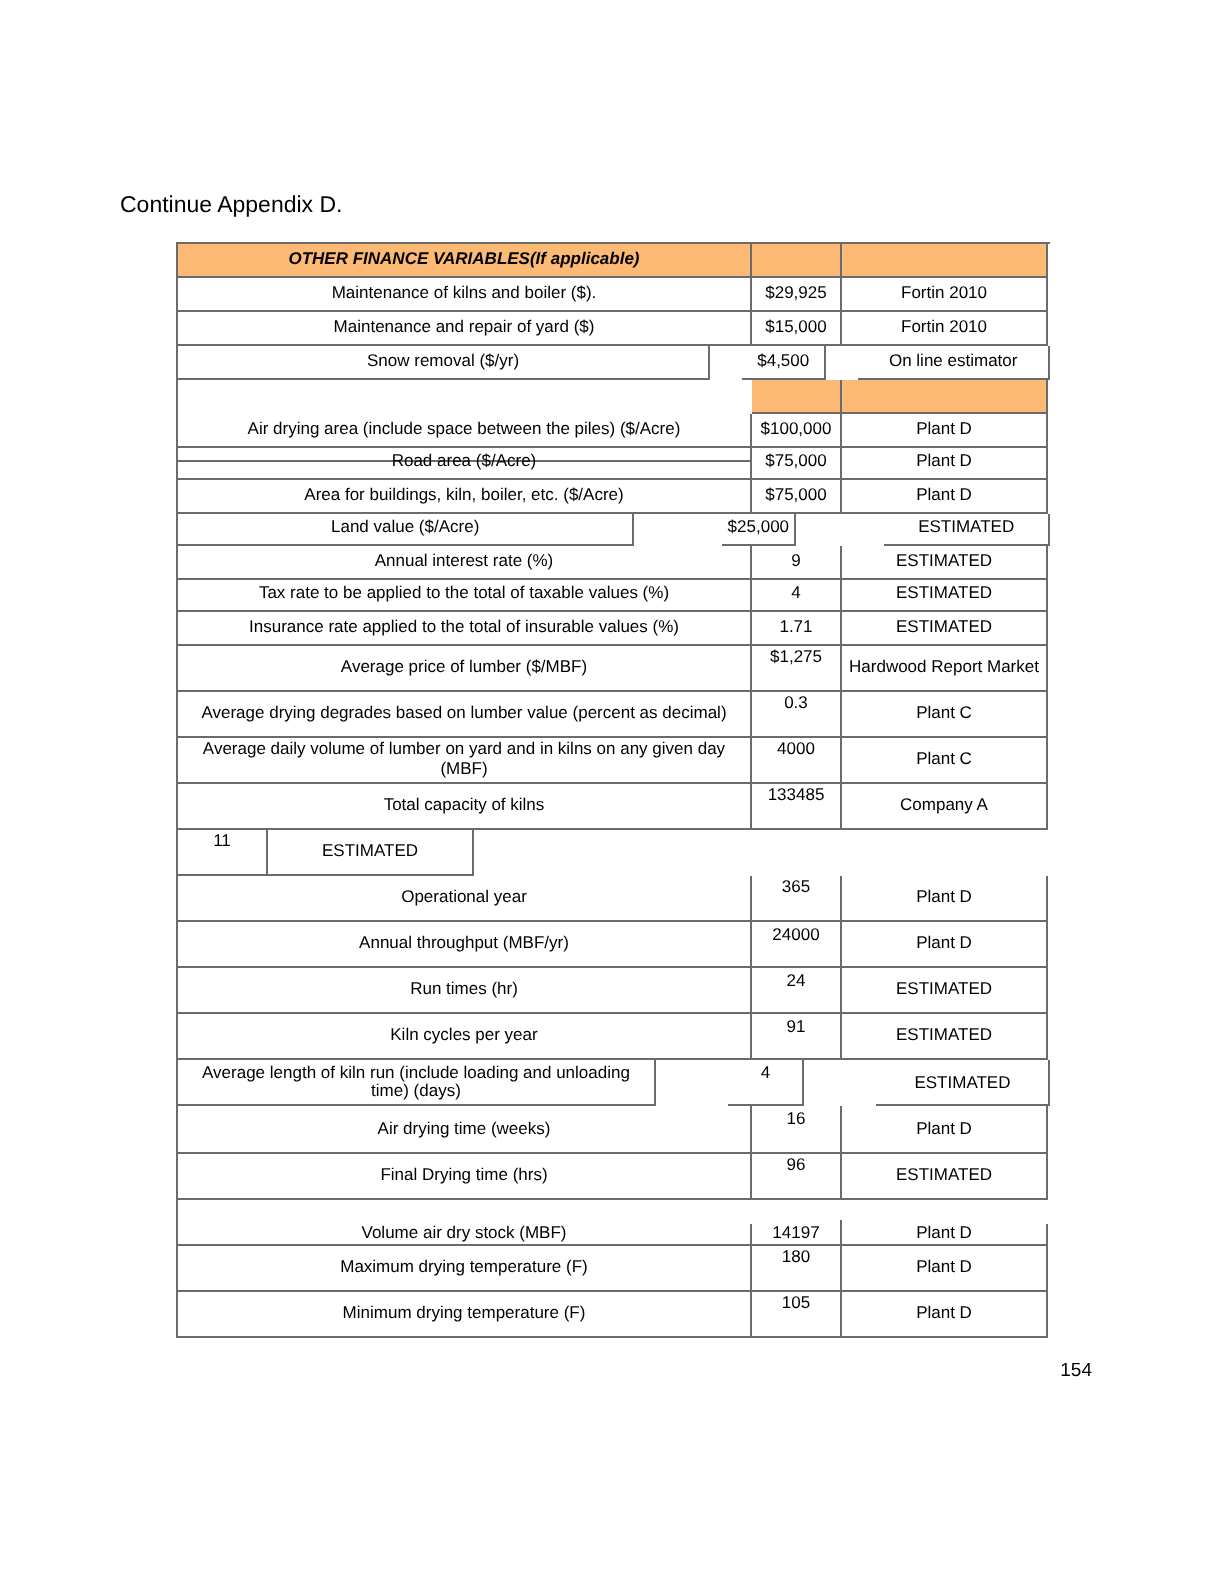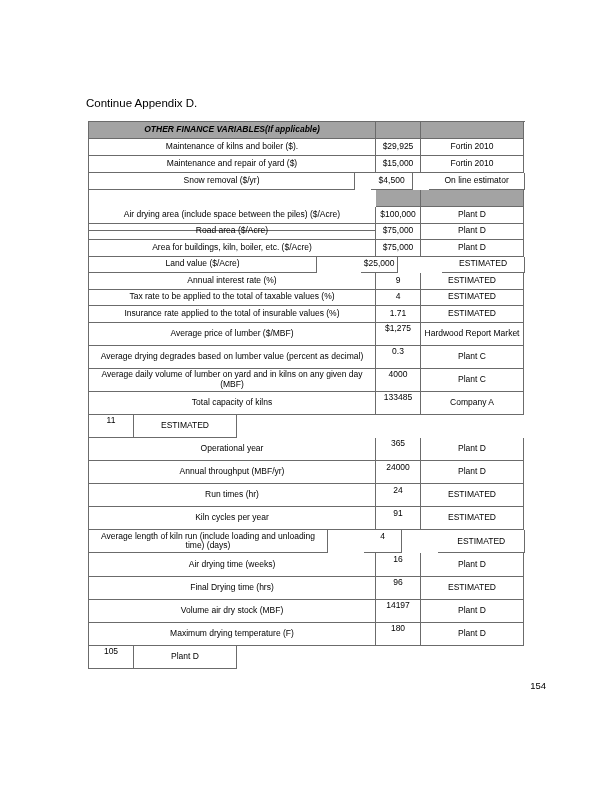--- a/index.html
+++ b/index.html
@@ -10,21 +10,21 @@
   body {
     position: relative;
     width: 612px;
     height: 792px;
     font-family: "Liberation Sans", sans-serif;
     color: #000000;
     overflow: hidden;
   }
   .page-title {
     position: absolute;
-    left: 86px;
+    left: 60px;
     top: 96px;
     font-size: 11.5px;
     line-height: 14px;
     text-align: center;
   }
   .table-wrap {
     position: absolute;
     left: 88px;
     top: 121px;
     width: 436px;
@@ -44,21 +44,21 @@
     justify-content: center;
     text-align: center;
     font-size: 8.5px;
     line-height: 1.15;
     padding: 0 3px;
     overflow: hidden;
   }
   .c-label  { width: 287px; }
   .c-value  { width: 45px; }
   .c-source { width: 103px; }
-  .section-row .cell { background: #a3a3a3; }
+  .section-row .cell { background: #fdba74; }
   .hdr-bold        { font-weight: bold; margin-top: 40px; }
   .hdr-bold-italic { font-weight: bold; font-style: italic; }
   .v-top {
     align-items: flex-start;
     padding-top: 1.5px;
   }
   .page-number {
     position: absolute;
     left: 522px;
     top: 680px;
@@ -185,29 +185,30 @@
     <div class="trow" style="height: 23.1px;">
       <div class="cell c-label">Air drying time (weeks)</div>
       <div class="cell c-value v-top">16</div>
       <div class="cell c-source">Plant D</div>
     </div>
     <div class="trow" style="height: 23.1px;">
       <div class="cell c-label">Final Drying time (hrs)</div>
       <div class="cell c-value v-top">96</div>
       <div class="cell c-source">ESTIMATED</div>
     </div>
-    <div class="trow" style="height: 23.1px;">
+    <div class="trow" style="height: 23.1px; align-items: flex-end;">
       <div class="cell c-label">Volume air dry stock (MBF)</div>
       <div class="cell c-value v-top">14197</div>
       <div class="cell c-source">Plant D</div>
     </div>
     <div class="trow" style="height: 23.1px;">
       <div class="cell c-label">Maximum drying temperature (F)</div>
       <div class="cell c-value v-top">180</div>
       <div class="cell c-source">Plant D</div>
     </div>
     <div class="trow" style="height: 23.1px;">
+      <div class="cell c-label">Minimum drying temperature (F)</div>
       <div class="cell c-value v-top">105</div>
       <div class="cell c-source">Plant D</div>
     </div>
   </div>
 
 <div class="page-number">154</div>
 
 </body></html>

